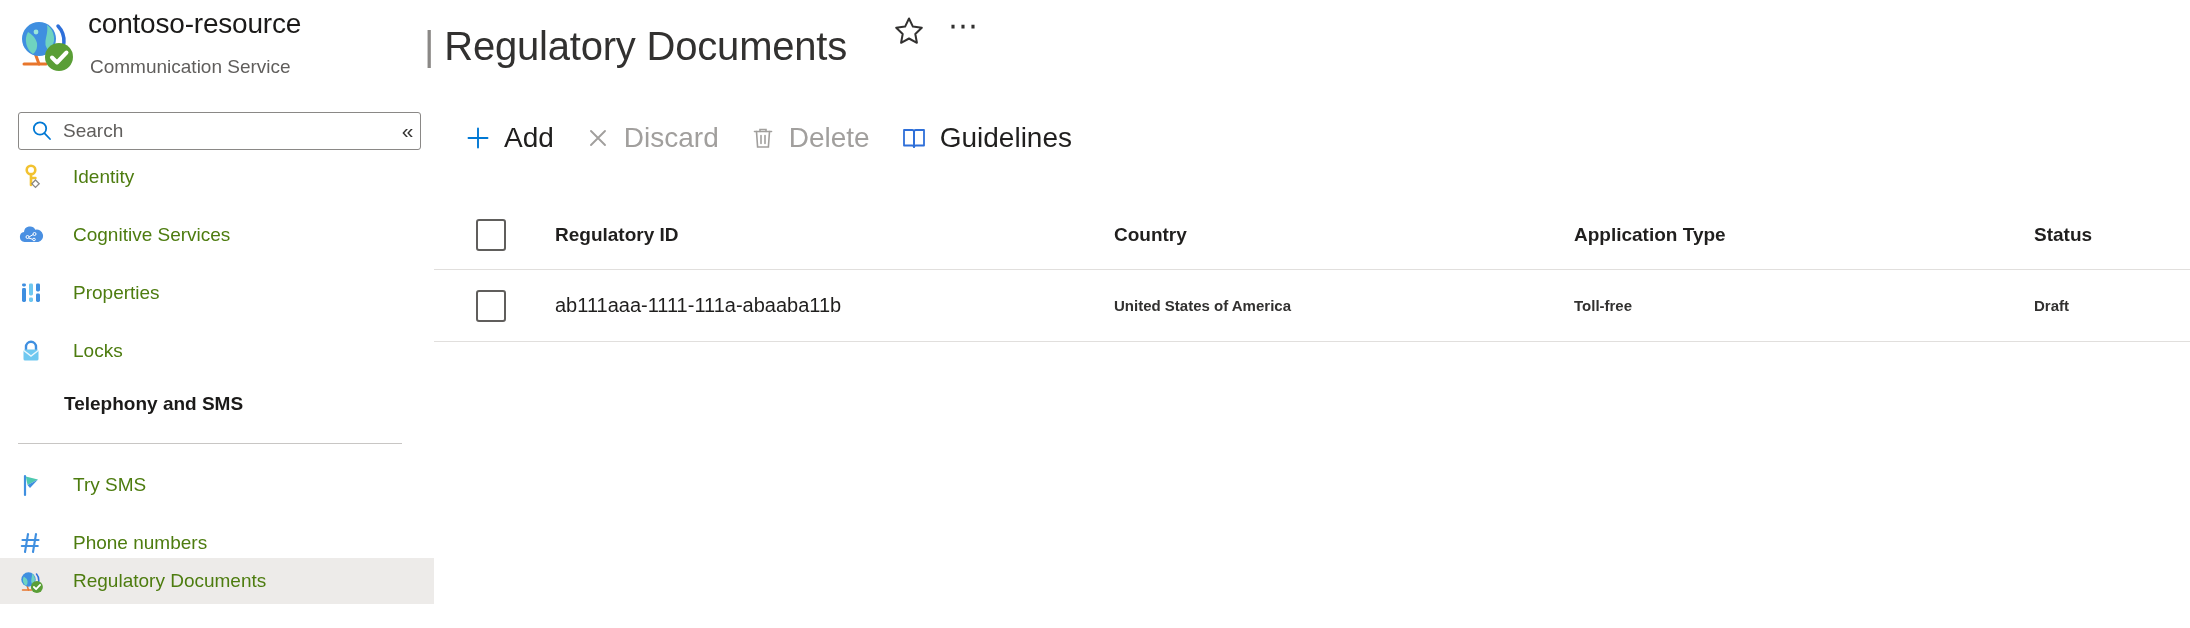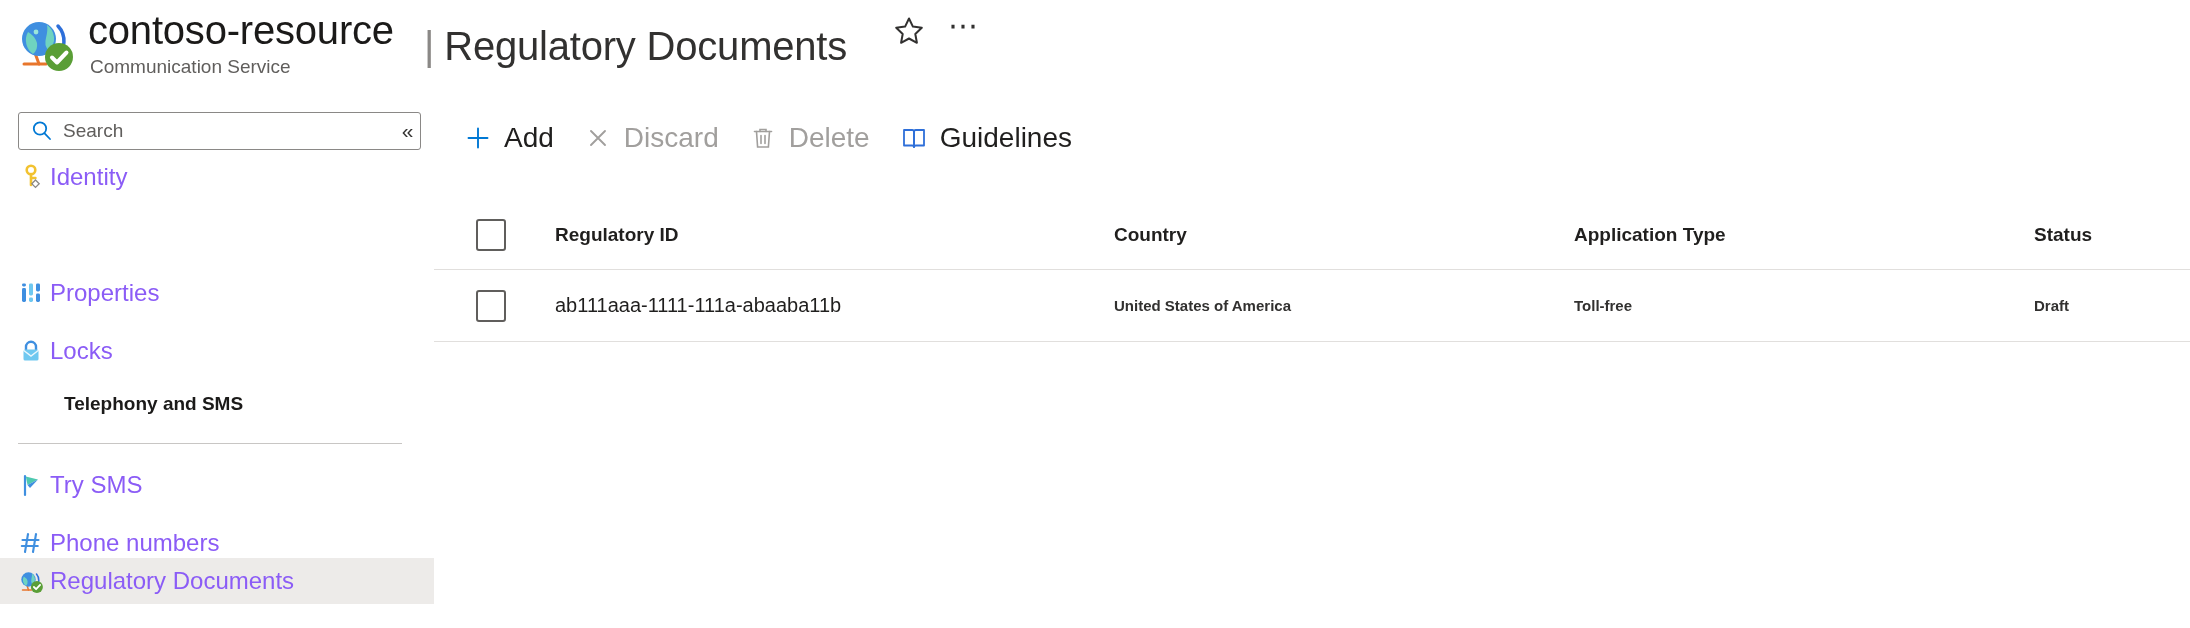--- a/index.html
+++ b/index.html
@@ -29,21 +29,21 @@
     height: 96px;
   }
   .res-icon {
     position: absolute;
     left: 14px; top: 12px;
     width: 62px; height: 62px;
   }
   .res-title {
     position: absolute;
     left: 88px; top: 8px;
-    font-size: 40px;
+    font-size: 28px;
     font-weight: 400;
     letter-spacing: -0.2px;
     color: #1b1a19;
     white-space: nowrap;
   }
   .res-subtitle {
     position: absolute;
     left: 90px; top: 56px;
     font-size: 19px;
     font-weight: 400;
@@ -142,23 +142,23 @@
     box-sizing: border-box;
   }
   .nav-item.selected { background: #edebe9; }
   .nav-ico {
     width: 26px; height: 26px;
     margin-left: 18px;
     flex: 0 0 auto;
     display: block;
   }
   .nav-label {
-    margin-left: 6px;
-    font-size: 24px;
-    color: #8b5cf6;
+    margin-left: 29px;
+    font-size: 19px;
+    color: #4d7c0f;
     white-space: nowrap;
   }
   .nav-group-title {
     position: absolute;
     left: 18px;
     font-size: 19px;
     font-weight: 700;
     color: #1b1a19;
     white-space: nowrap;
     margin-left: 46px;
@@ -323,20 +323,34 @@
         <svg viewBox="0 0 26 26" width="26" height="26" aria-hidden="true">
           <circle cx="13" cy="6" r="4.3" fill="none" stroke="#f2c230" stroke-width="2.6"></circle>
           <path d="M13 10 v11" stroke="#f2c230" stroke-width="2.6" stroke-linecap="round"></path>
           <path d="M13 14 h4.5" stroke="#f2c230" stroke-width="2.4" stroke-linecap="round"></path>
           <path d="M17.5 16 l3.7 3.7 l-3.7 3.7 l-3.7 -3.7 z" fill="#ffffff" stroke="#8a8886" stroke-width="1.3"></path>
         </svg>
       </span>
       <span class="nav-label">Identity</span>
     </div>
 
+    <div class="nav-item" style="top:116px">
+      <span class="nav-ico">
+        <svg viewBox="0 0 26 26" width="26" height="26" aria-hidden="true">
+          <path d="M6.5 20 a5 5 0 0 1 -0.5 -9.9 a6 6 0 0 1 11.3 -2.4 a4.6 4.6 0 0 1 2.9 12.3 z" fill="#4a90e2"></path>
+          <g stroke="#ffffff" stroke-width="1" fill="none">
+            <circle cx="9.5" cy="15" r="1.5"></circle>
+            <circle cx="16.5" cy="12" r="1.5"></circle>
+            <circle cx="16" cy="17.5" r="1.3"></circle>
+            <path d="M11 15 L15 12.6 M10.6 16 L14.8 17.3"></path>
+          </g>
+        </svg>
+      </span>
+      <span class="nav-label">Cognitive Services</span>
+    </div>
 
     <div class="nav-item" style="top:174px">
       <span class="nav-ico">
         <svg viewBox="0 0 26 26" width="26" height="26" aria-hidden="true">
           <rect x="4" y="8" width="4" height="14" rx="1.4" fill="#3f8fe0"></rect>
           <rect x="4" y="3.5" width="4" height="3" rx="1.4" fill="#3f8fe0"></rect>
           <rect x="11" y="3.5" width="4" height="12" rx="1.4" fill="#6fc8f0"></rect>
           <rect x="11" y="17.5" width="4" height="4.5" rx="1.4" fill="#6fc8f0"></rect>
           <rect x="18" y="3.5" width="4" height="8" rx="1.4" fill="#3f8fe0"></rect>
           <rect x="18" y="13.5" width="4" height="8.5" rx="1.4" fill="#3f8fe0"></rect>

